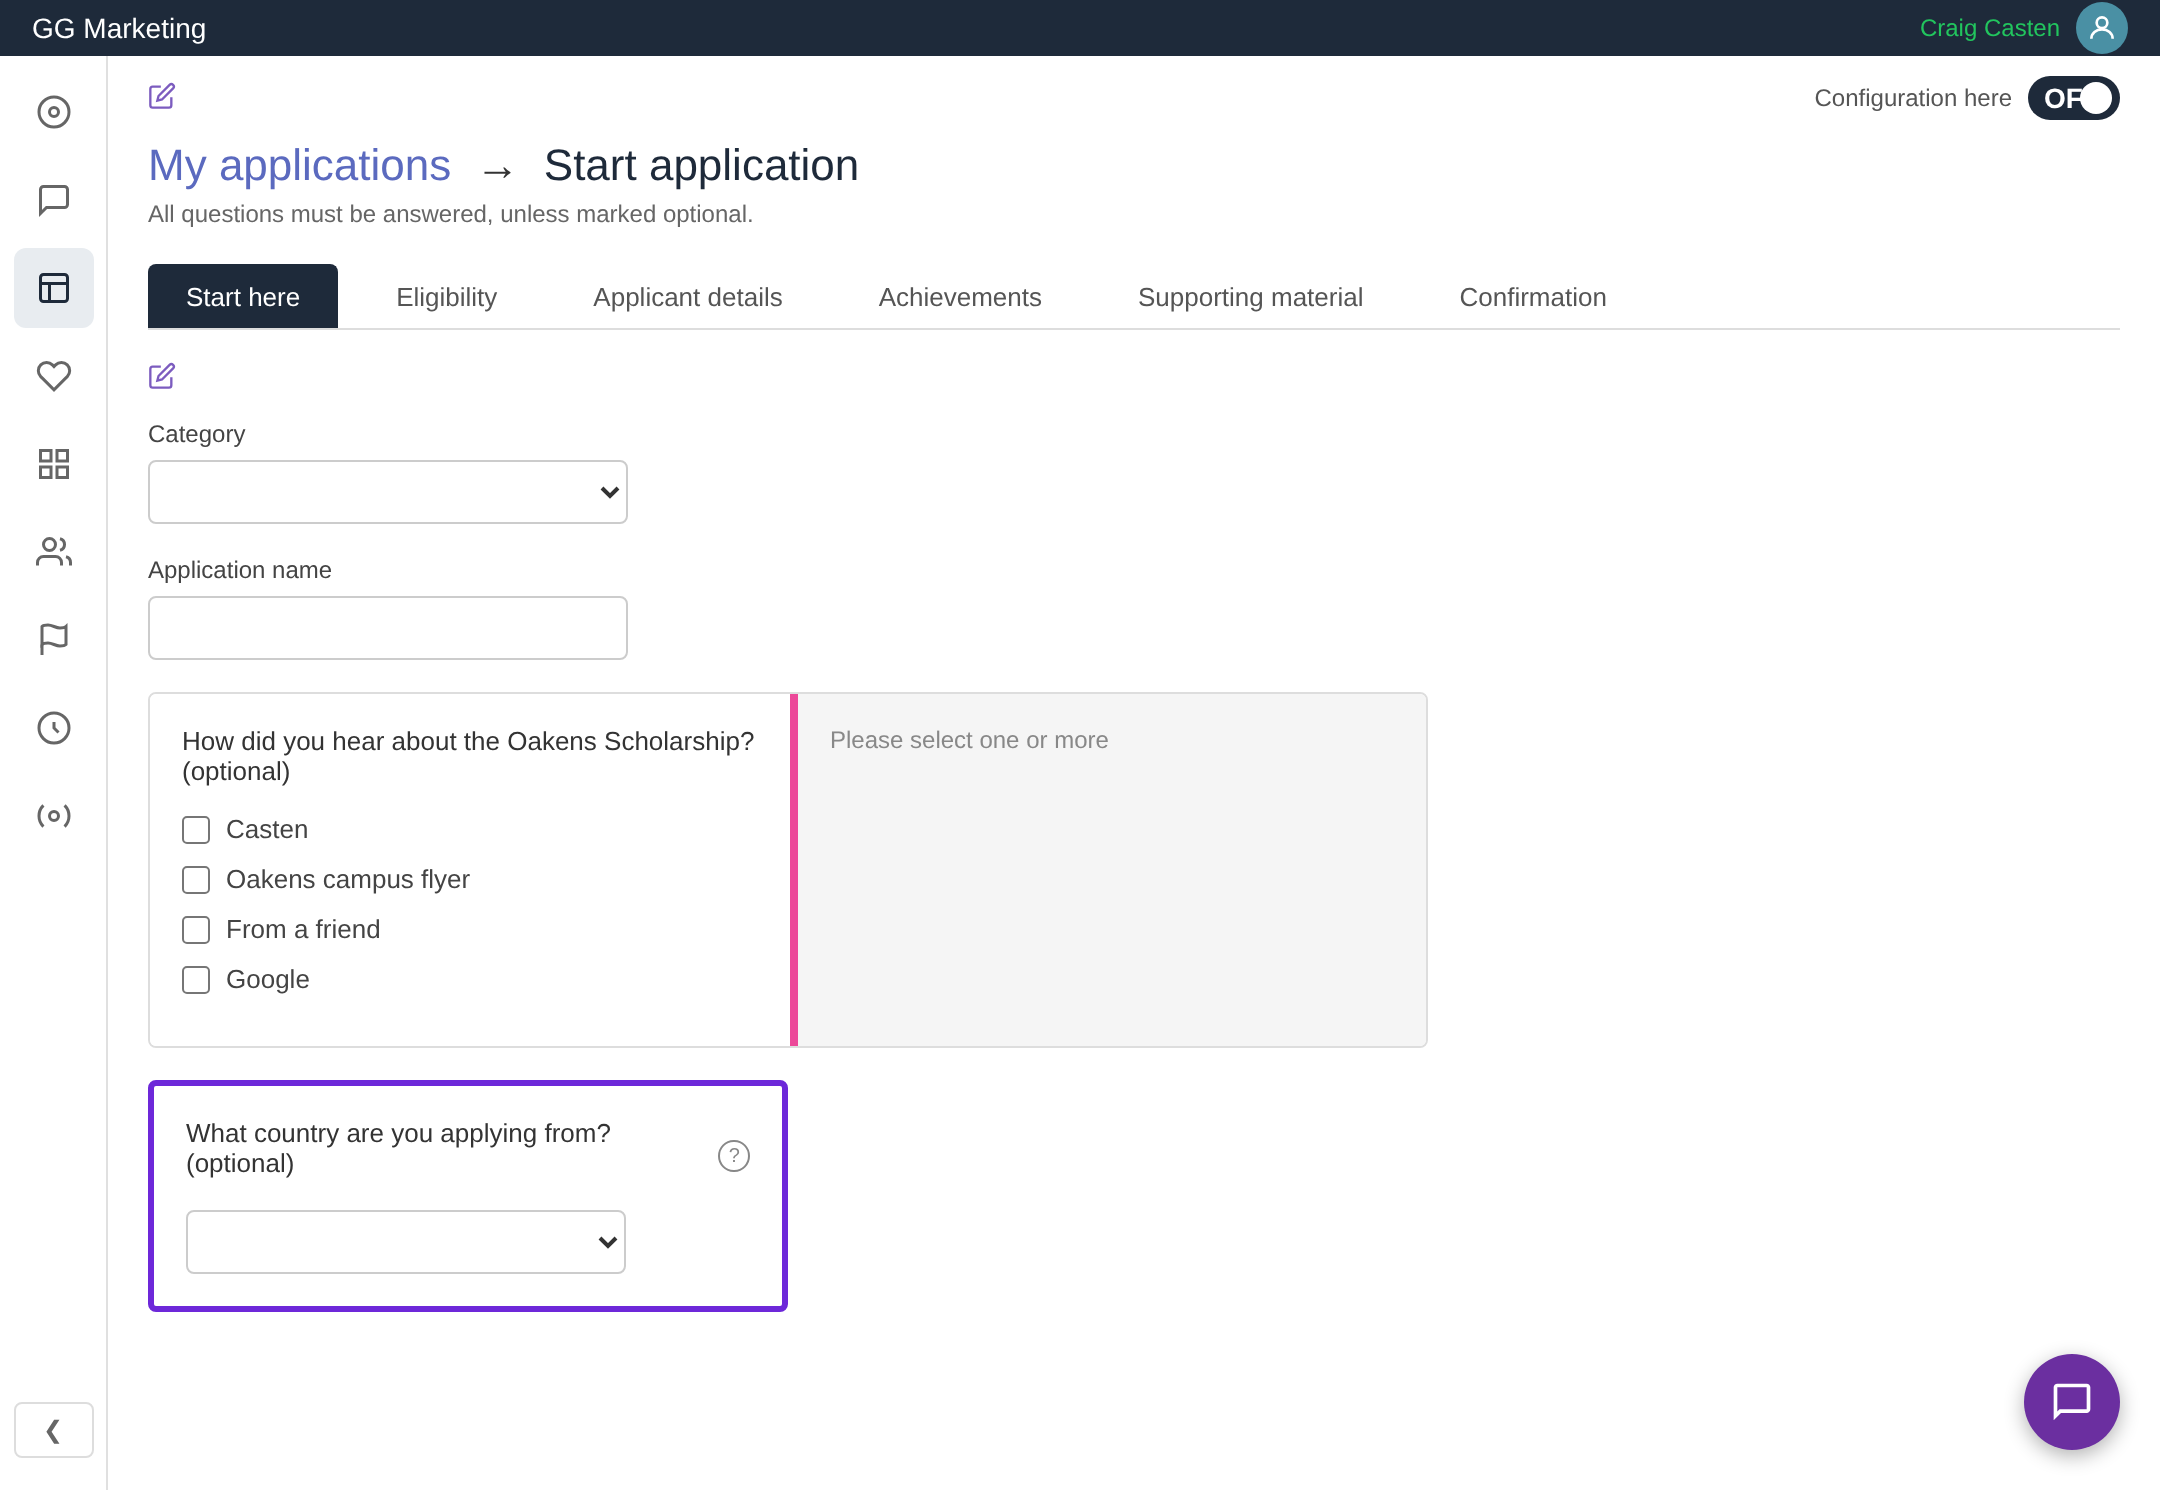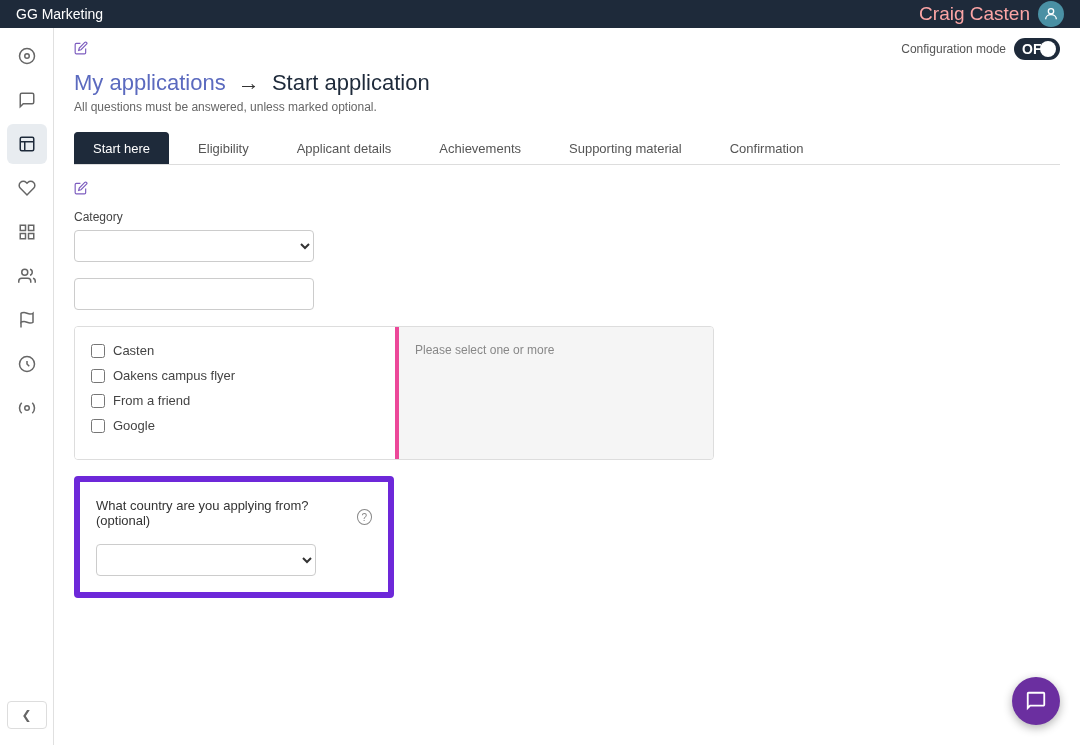--- a/index.html
+++ b/index.html
@@ -17,22 +17,22 @@
     }
     .topnav-logo {
       color: #fff;
       font-size: 14px;
       font-weight: 500;
     }
     .topnav-user {
       display: flex;
       align-items: center;
       gap: 8px;
-      color: #fca5a5;
-      font-size: 19px;
+      color: #22c55e;
+      font-size: 12px;
       justify-content: center;
     }
     .user-avatar-icon {
       width: 26px;
       height: 26px;
       border-radius: 50%;
       background: #4a90a4;
       display: flex;
       align-items: center;
       justify-content: center;
@@ -269,21 +269,21 @@
       font-size: 13px;
       color: #444;
     }
     .placeholder-text {
       font-size: 12px;
       color: #888;
     }
 
     
     .country-box {
-      border: 6px solid #6d28d9;
+      border: 3px solid #6d28d9;
       border-radius: 4px;
       padding: 16px;
       max-width: 320px;
       margin-bottom: 16px;
       background: #fff;
     }
     .country-title {
       font-size: 13px;
       color: #333;
       margin-bottom: 8px;
@@ -414,21 +414,21 @@
   <div class="content">
 
     <div class="header-bar">
       <span class="edit-icon-top">
         <svg width="14" height="14" viewBox="0 0 24 24" fill="none" stroke="#7c5cbf" stroke-width="2">
             <path d="M11 4H4a2 2 0 0 0-2 2v14a2 2 0 0 0 2 2h14a2 2 0 0 0 2-2v-7"></path>
             <path d="M18.5 2.5a2.121 2.121 0 0 1 3 3L12 15l-4 1 1-4 9.5-9.5z"></path>
           </svg>
       </span>
       <div class="config-mode">
-        <span>Configuration mode</span>
+        <span>Configuration here</span>
         <div class="toggle-switch">
           <span class="toggle-label">OFF</span>
           <div class="toggle-knob"></div>
         </div>
       </div>
     </div>
 
     <div class="page-title-area">
       <div class="breadcrumb-title">
         <span style="cursor:pointer;">My applications</span>
@@ -469,25 +469,27 @@
       </div>
 
       <div class="form-group">
         <label class="form-label">Category</label>
         <select class="form-select">
           <option value=""></option>
         </select>
       </div>
 
       <div class="form-group">
+        <label class="form-label">Application name</label>
         <input class="form-input" type="text" style="">
       </div>
 
       <div class="question-box">
         <div class="question-left">
+          <p class="question-title">How did you hear about the Oakens Scholarship? (optional)</p>
           <div class="checkbox-item">
             <input type="checkbox" id="online" style="">
             <label for="online" class="checkbox-label">Casten</label>
           </div>
           <div class="checkbox-item">
             <input type="checkbox" id="flyer" style="">
             <label for="flyer" class="checkbox-label">Oakens campus flyer</label>
           </div>
           <div class="checkbox-item">
             <input type="checkbox" id="friend" style="">

